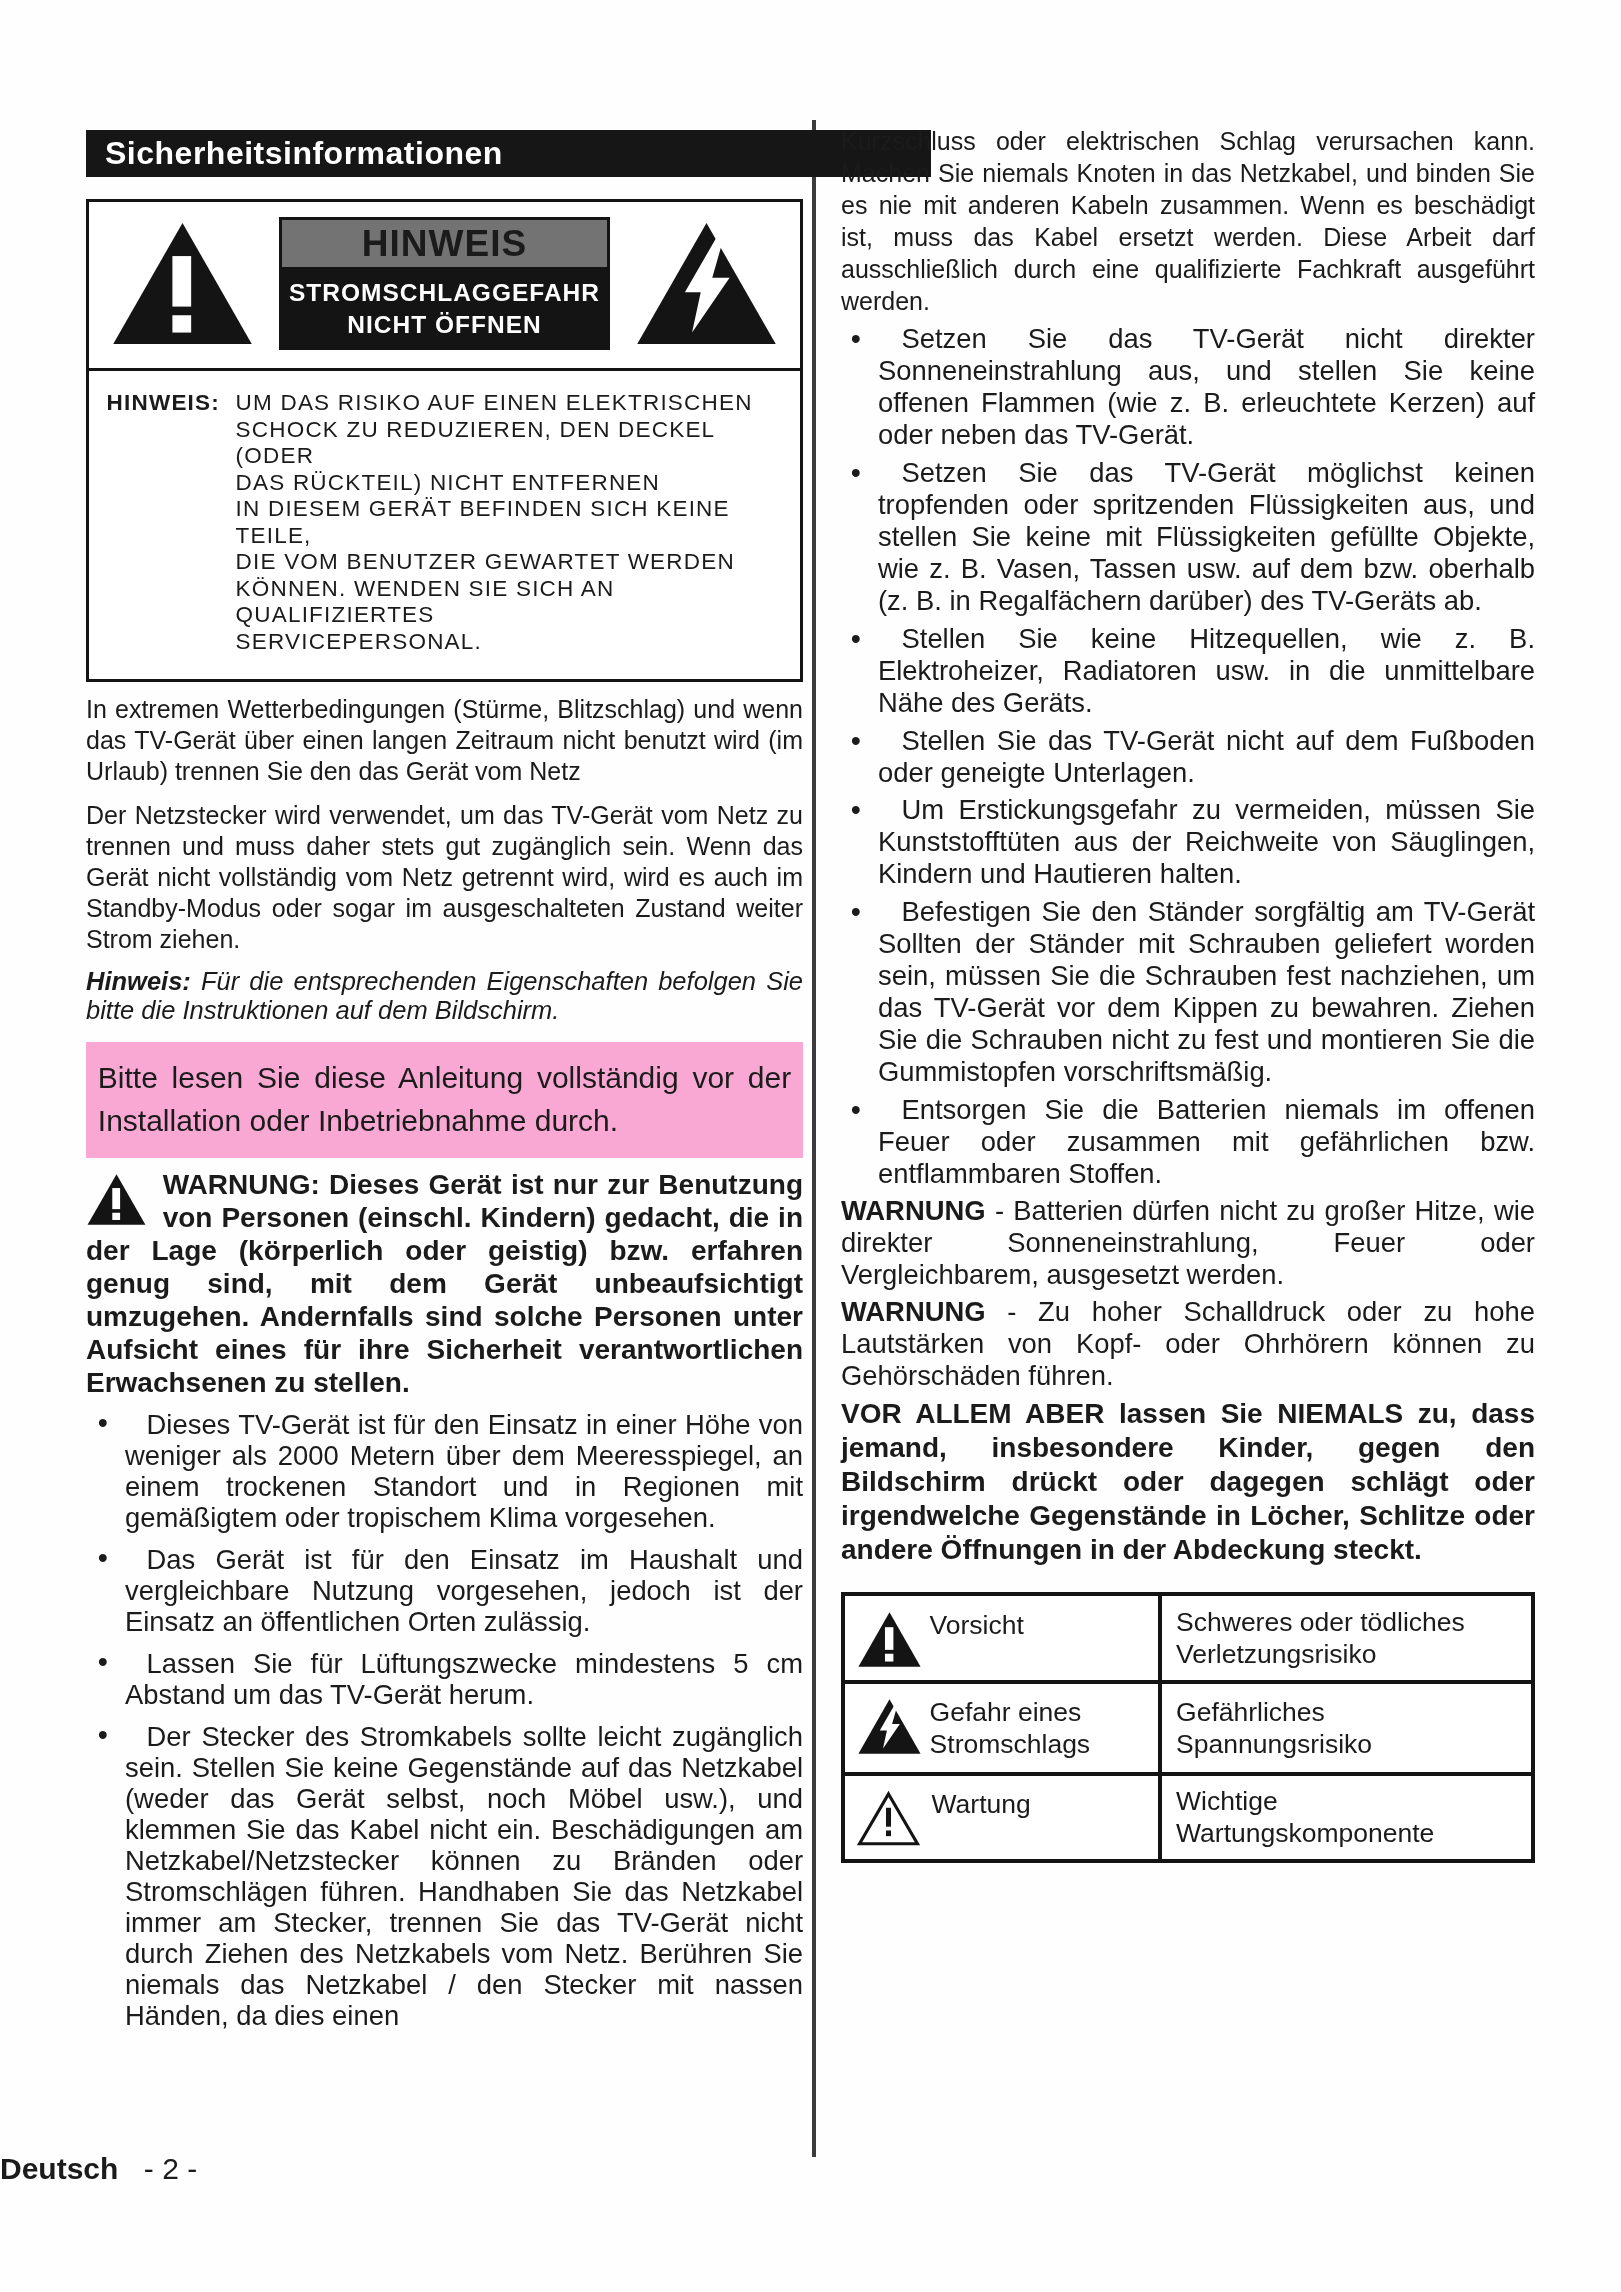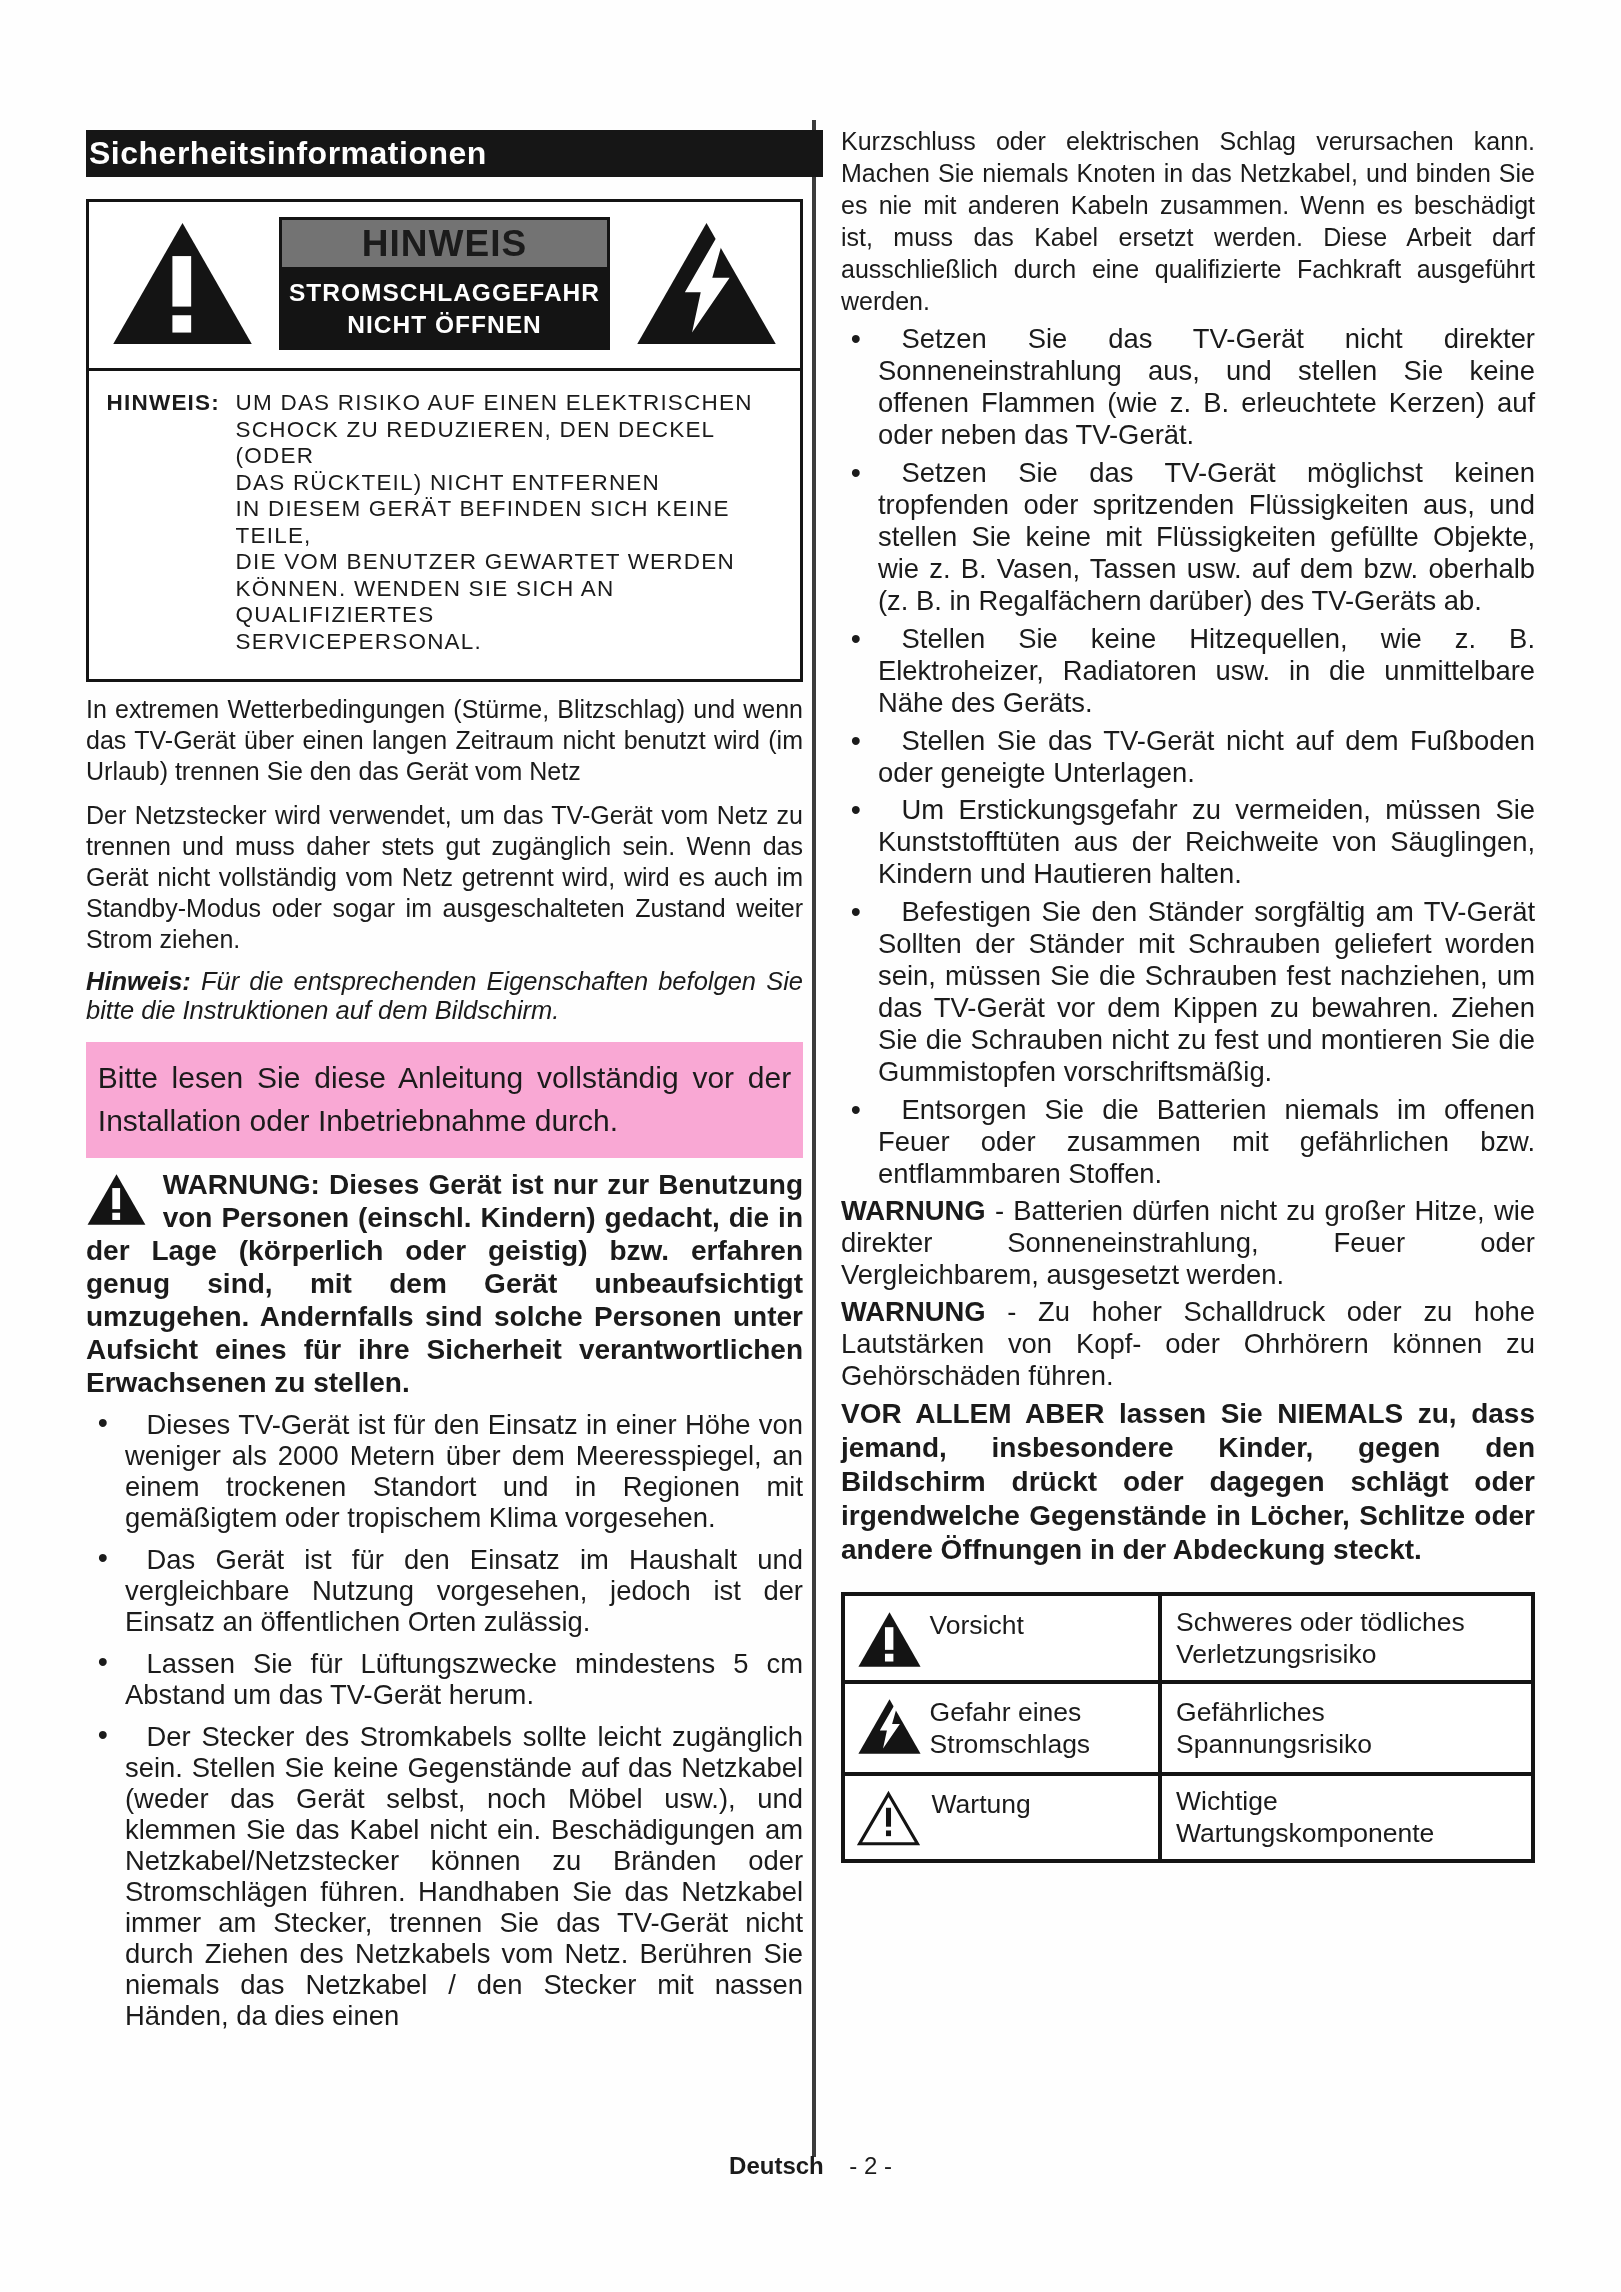--- a/index.html
+++ b/index.html
@@ -14,21 +14,21 @@
 
   
   .col-left  { position:absolute; left:86px;  top:130px; width:717px; }
   .col-right { position:absolute; left:841px; top:125px; width:694px; }
   .col-divider { position:absolute; left:812px; top:120px; width:3.9px; height:2037px; background:#3c3c3c; }
 
   
   .section-bar {
     background:#161616; color:#ffffff;
     font-weight:bold; font-size:32px; line-height:47px;
-    padding:0 3px; width:737px; letter-spacing:0.5px;
+    padding:0 19px; width:845px; letter-spacing:0.5px;
   }
 
   .hinweis-box { border:3.9px solid #141414; margin-top:21.6px; background:#fff; }
   .hinweis-top {
     display:flex; align-items:center; justify-content:space-between;
     padding:15.7px 19.6px 17.6px;
   }
   .tri-large { width:147px; height:127px; flex:0 0 auto; }
   .hinweis-center { flex:1 1 auto; margin:0 23.5px; }
   .hinweis-title-box {
@@ -101,22 +101,22 @@
   table.sym-table td { border:4.9px solid #141414; vertical-align:middle; background:#fff; }
   td.sym-cell  { width:46%; padding:11.8px 9.8px 11.8px 11.8px; }
   td.desc-cell { width:54%; padding:9.8px 13.7px; white-space:pre-line; }
   .tri-small { width:65px; height:57px; float:left; margin:2px 7.8px 0 0; }
   .tri-small-outline { width:63px; height:57px; float:left; margin:2px 11.8px 0 0; }
   .sym-cell::after { content:""; display:block; clear:both; }
 
   
   .footer {
     position:absolute; left:0; top:2152px; width:100%;
-    display:flex; justify-content:center; align-items:baseline; gap:25.5px;
-    font-size:24px;
+    display:flex; align-items:baseline; gap:25.5px;
+    font-size:30px;
   }
   .footer .lang { font-weight:bold; }
 </style>
 </head>
 <body>
 
 <div class="page">
 
   <div class="col-divider"></div>
 

